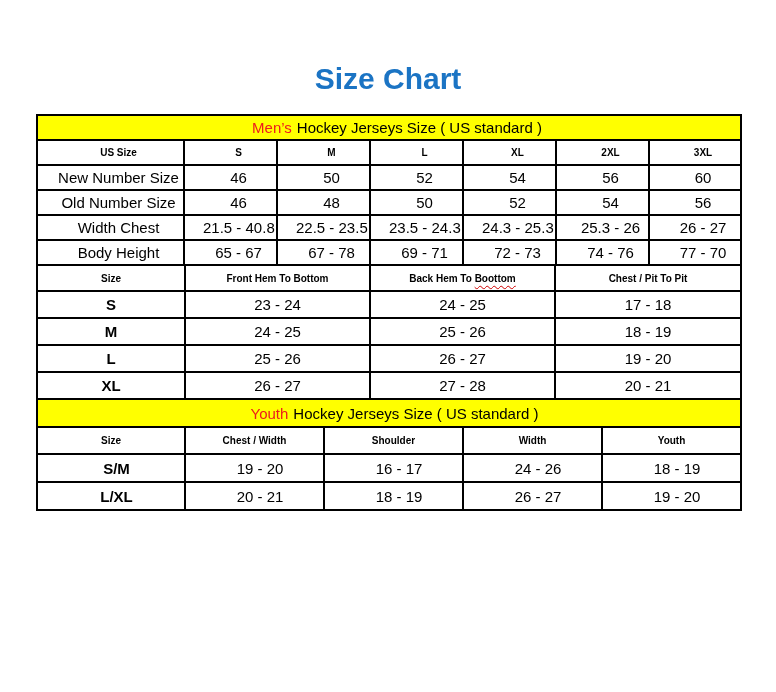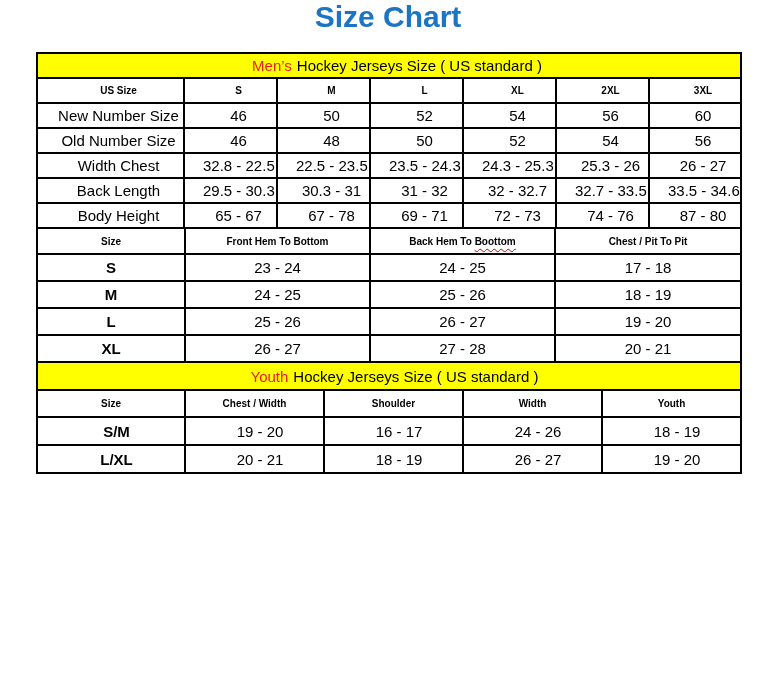--- a/index.html
+++ b/index.html
@@ -11,20 +11,21 @@
     position: relative;
     width: 776px;
     height: 692px;
     background: #ffffff;
     font-family: "Liberation Sans", sans-serif;
     color: #000000;
     overflow: hidden;
   }
   .page-title {
     margin: 0;
+    padding-top: 62px;
     text-align: center;
     font-size: 30px;
     font-weight: bold;
     color: #1b74c4;
     letter-spacing: 0px;
   }
   .tables-wrap {
     width: 704px;
     margin: 18px auto 0 auto;
   }
@@ -128,44 +129,35 @@
           <td>Old Number Size</td>
           <td>46</td>
           <td>48</td>
           <td>50</td>
           <td>52</td>
           <td>54</td>
           <td>56</td>
         </tr>
         <tr>
           <td>Width Chest</td>
-          <td>32.8 - 22.5</td>
+          <td>21.5 - 40.8</td>
           <td>22.5 - 23.5</td>
           <td>23.5 - 24.3</td>
           <td>24.3 - 25.3</td>
           <td>25.3 - 26</td>
           <td>26 - 27</td>
-        </tr>
-        <tr>
-          <td>Back Length</td>
-          <td>29.5 - 30.3</td>
-          <td>30.3 - 31</td>
-          <td>31 - 32</td>
-          <td>32 - 32.7</td>
-          <td>32.7 - 33.5</td>
-          <td>33.5 - 34.6</td>
         </tr>
         <tr>
           <td>Body Height</td>
           <td>65 - 67</td>
           <td>67 - 78</td>
           <td>69 - 71</td>
           <td>72 - 73</td>
           <td>74 - 76</td>
-          <td>87 - 80</td>
+          <td>77 - 70</td>
         </tr>
       </tbody>
     </table>
 
     <table class="size-table womens">
       <colgroup>
         <col style="width:148px">
           <col style="width:185px">
           <col style="width:185px">
           <col style="width:186px">

